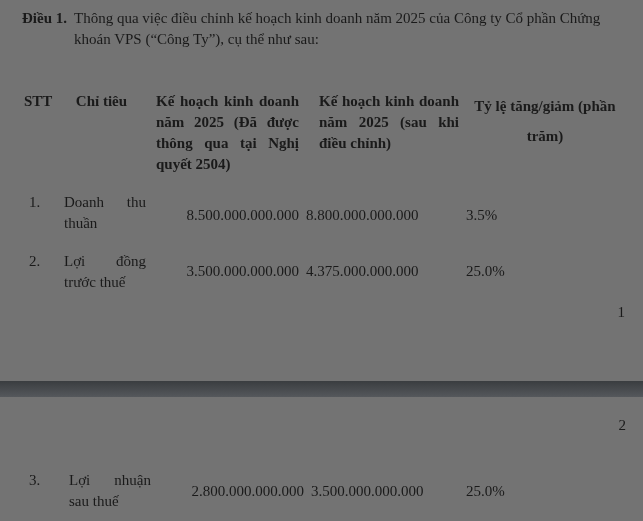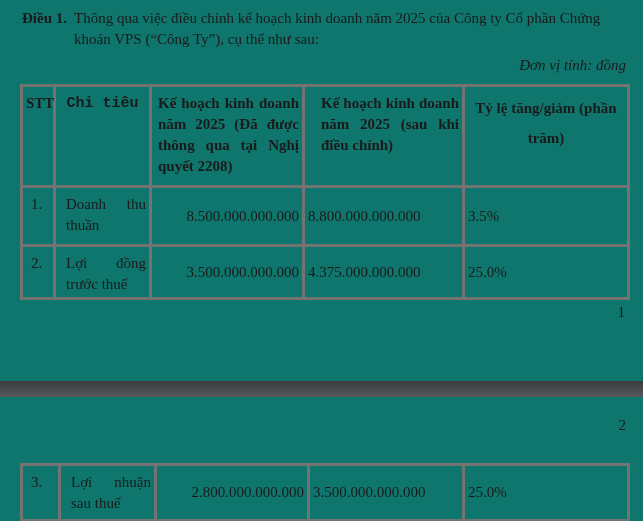--- a/index.html
+++ b/index.html
@@ -2,49 +2,49 @@
 <html><head>
 <meta charset="utf-8">
 <style>
   html, body { margin: 0; padding: 0; }
   body {
     width: 643px; height: 521px; overflow: hidden; position: relative;
     background: #ffffff;
     font-family: "Liberation Serif", "DejaVu Serif", serif;
     color: #1a1a1a;
   }
-  .page { position: absolute; left: 0; width: 643px; background: #0f766e; }
+  .page { position: absolute; left: 0; width: 643px; background: #737373; }
   .page1 { top: 0; height: 381px; }
   .page2 { top: 397px; height: 124px; }
 
   .article {
     position: absolute; left: 22px; top: 8px; width: 604px;
     font-size: 15px; line-height: 21px;
   }
   .article .label { position: absolute; left: 0; top: 0; font-weight: bold; }
   .article .text { position: absolute; left: 52px; top: 0; width: 560px; }
 
   .unit {
     position: absolute; right: 17px; top: 57px;
     font-size: 15px; font-style: italic;
   }
 
   table.plan {
     position: absolute; border-collapse: collapse; table-layout: fixed;
     font-size: 15px; line-height: 21px;
   }
   table.plan td, table.plan th {
-    border: 3px solid #737373; padding: 0 3px; vertical-align: top;
+    border: 1px solid #737373; padding: 0 3px; vertical-align: top;
   }
   .t1 { left: 20px; top: 84px; width: 607px; }
   .t2 { left: 20px; top: 66px; width: 607px; }
 
   th { font-weight: bold; }
   th.stt { text-align: center; padding-top: 6px !important; }
-  th.chitieu { text-align: center; padding-top: 6px !important; font-family: Liberation Mono, monospace; }
+  th.chitieu { text-align: center; padding-top: 6px !important; }
   th.justify { text-align: justify; text-align-last: left; padding-top: 6px !important; }
   th.center { text-align: center; padding-top: 6px !important; line-height: 30px; }
 
   td.stt { text-align: left; padding-left: 8px !important; padding-top: 6px !important; }
   td.name { text-align: justify; text-align-last: left; padding-top: 6px !important; padding-left: 10px !important; }
   td.num { text-align: right; vertical-align: middle !important; }
   td.num2 { text-align: left; vertical-align: middle !important; padding-right: 0 !important; }
   td.pct { text-align: left; vertical-align: middle !important; padding-right: 0 !important; }
 
   .page-number { position: absolute; font-size: 15px; }
@@ -62,35 +62,34 @@
 </style>
 </head>
 <body>
 
 <div class="page page1">
   <div class="article">
     <span class="label">Điều 1.</span>
     <span class="text">Thông qua việc điều chỉnh kế hoạch kinh doanh năm 2025 của Công ty Cổ phần Chứng khoán VPS (“Công Ty”), cụ thể như sau:</span>
   </div>
 
-  <div class="unit">Đơn vị tính: đồng</div>
 
   <table class="plan t1">
     <colgroup>
       <col style="width:33px">
       <col style="width:96px">
       <col style="width:153px">
       <col style="width:160px">
       <col style="width:165px">
     </colgroup>
     <tbody>
         <tr style="height:101px">
       <th class="stt">STT</th>
       <th class="chitieu">Chỉ tiêu</th>
-      <th class="justify" style="padding-left:6px;">Kế hoạch kinh doanh năm 2025 (Đã được thông qua tại Nghị quyết 2208)</th>
+      <th class="justify" style="padding-left:6px;">Kế hoạch kinh doanh năm 2025 (Đã được thông qua tại Nghị quyết 2504)</th>
       <th class="justify" style="padding-left:16px;">Kế hoạch kinh doanh năm 2025 (sau khi điều chỉnh)</th>
       <th class="center">Tỷ lệ tăng/giảm (phần trăm)</th>
     </tr>
     <tr style="height:59px">
       <td class="stt">1.</td>
       <td class="name">Doanh thu thuần</td>
       <td class="num">8.500.000.000.000</td>
       <td class="num2">8.800.000.000.000</td>
       <td class="pct">3.5%</td>
     </tr>

